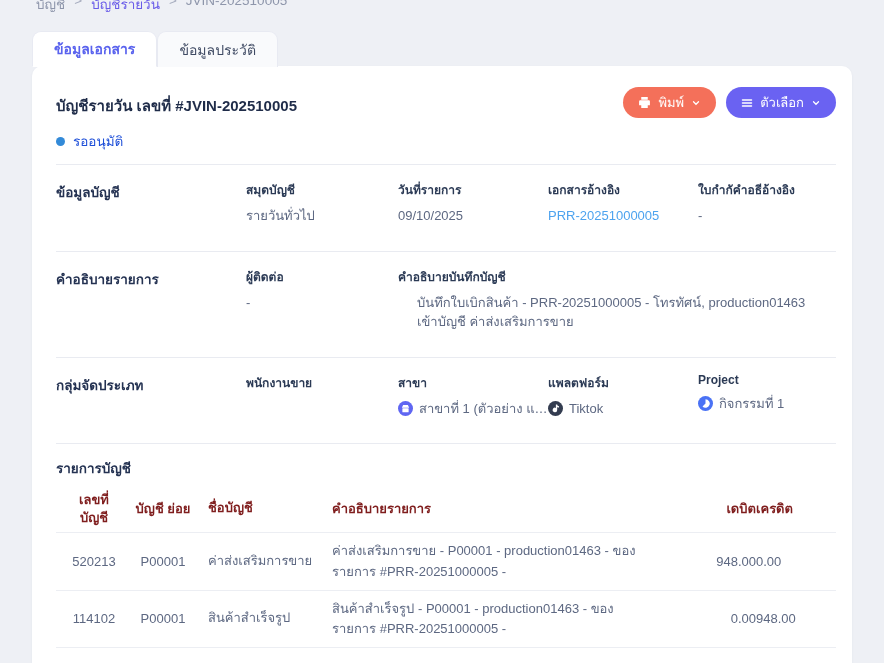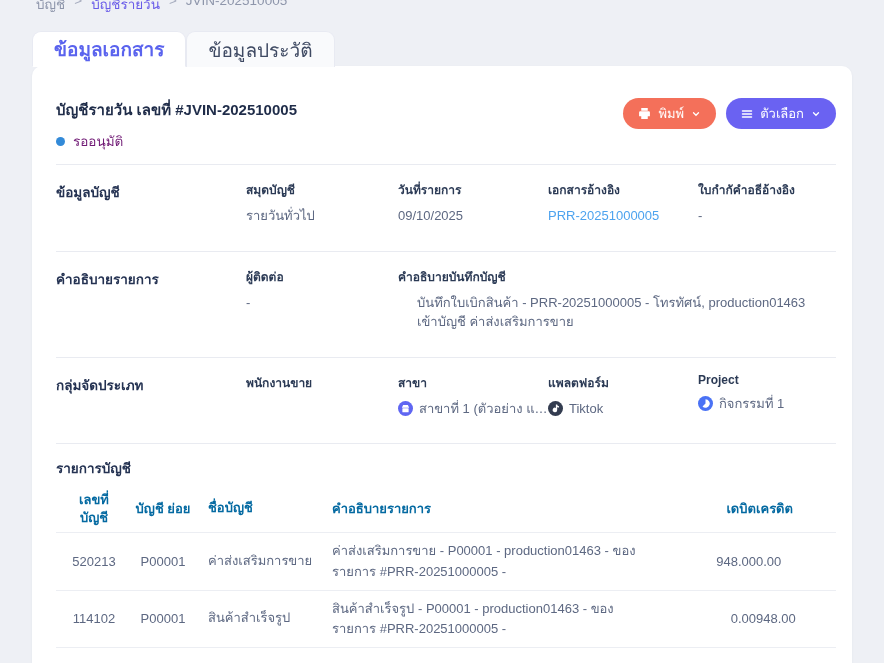--- a/index.html
+++ b/index.html
@@ -10,62 +10,62 @@
     font-family:"Liberation Sans", sans-serif;
     color:#2b3a55;
   }
   
   .breadcrumb { position:absolute; top:-7px; left:36px; display:flex; gap:9px; font-size:13.5px; color:#8e96ab; z-index:2; }
   .breadcrumb .crumb-link { color:#6a5ce8; cursor:pointer; }
   .breadcrumb .sep { color:#a7adbf; }
 
   
   .tabs { position:absolute; left:32px; top:31px; display:flex; z-index:3; }
-  .tab { height:36px; padding:0 21px; display:flex; align-items:center; font-size:19px;
+  .tab { height:36px; padding:0 21px; display:flex; align-items:center; font-size:14px;
          border:1px solid #e8eaf2; border-bottom:none; border-radius:9px 9px 0 0;
          background:#f9fafc; color:#3f4a63; cursor:pointer; }
   .tab.active { background:#fff; color:#5a63ee; font-weight:bold; border-bottom:1px solid #fff; }
 
   
   .card { position:absolute; left:32px; right:32px; top:66px; bottom:-40px;
           background:#fff; border-radius:10px 10px 0 0; padding:0 16px 0 24px;
           box-shadow:0 1px 3px rgba(40,50,80,.05); z-index:2; }
 
-  .card-head { display:flex; justify-content:space-between; align-items:flex-start; padding-top:32px; height:52px; }
+  .card-head { display:flex; justify-content:space-between; align-items:flex-end; padding-top:12px; height:52px; }
   .doc-title { font-size:15px; font-weight:bold; color:#1f2c49; }
   .btns { display:flex; gap:10px; }
   .btn { height:31px; border-radius:17px; display:flex; align-items:center; gap:7px;
          padding:0 15px; color:#fff; font-size:13px; border:none; cursor:pointer;
          font-family:"Liberation Sans", sans-serif; }
   .btn-print { background:#f4705a; }
   .btn-options { background:#6a62f2; }
   .btn svg { display:block; }
 
-  .status-row { margin-top:12px; display:flex; align-items:center; gap:8px; font-size:13.5px; color:#701a75; }
+  .status-row { margin-top:12px; display:flex; align-items:center; gap:8px; font-size:13.5px; color:#1d4ed8; }
   .status-dot { width:9px; height:9px; border-radius:50%; background:#338ad8; }
 
   .hr { border-top:1px solid #e9ebf1; }
   .mt12 { margin-top:12px; }
 
   
   .sec { display:grid; grid-template-columns:190px 152px 150px 150px 1fr; padding:15px 0 25px; align-items:start; }
   .sec-label { font-size:13.5px; font-weight:bold; color:#243252; padding-top:1px; }
   .flabel { font-size:12px; font-weight:bold; color:#2b3a55; margin-bottom:8px; }
   .fvalue { font-size:13px; color:#5d6882; display:flex; align-items:center; gap:6px; line-height:1.45; }
   .fvalue.link { color:#4da3ef; cursor:pointer; }
   .note-cell { grid-column:3 / 6; }
   .note-text { max-width:402px; display:block;margin-left:19px; }
   .trunc { max-width:132px; overflow:hidden; text-overflow:ellipsis; white-space:nowrap; display:block; }
   .cicon { width:15px; height:15px; flex:0 0 15px; }
 
   
   .entries { padding-top:12px; }
   .table { margin-top:6px; }
   .trow { display:flex; align-items:center; border-bottom:1px solid #eceef3; font-size:13px; color:#5d6882; }
-  .thead { min-height:48px; font-weight:bold; color:#0369a1; }
+  .thead { min-height:48px; font-weight:bold; color:#7f1d1d; }
   .brow { min-height:53px; padding:8px 0; }
   .c1 { width:76px; text-align:center; padding:0 8px; line-height:1.35; }
   .c2 { width:62px; text-align:center; line-height:1.35; }
   .c3 { width:124px; padding-left:14px; line-height:1.45; }
   .c4 { flex:1; padding-left:14px; padding-right:30px; line-height:1.55; }
   .c5 { width:84px; text-align:right; }
   .c6 { width:66px; text-align:left; }
   .cend { width:14px; }
 
   

